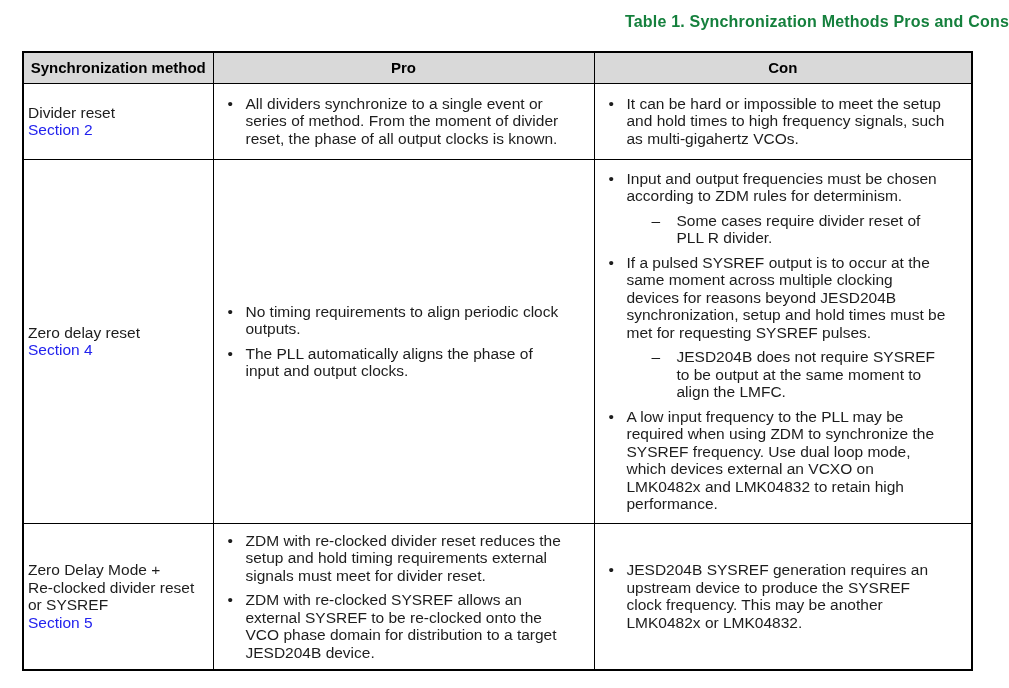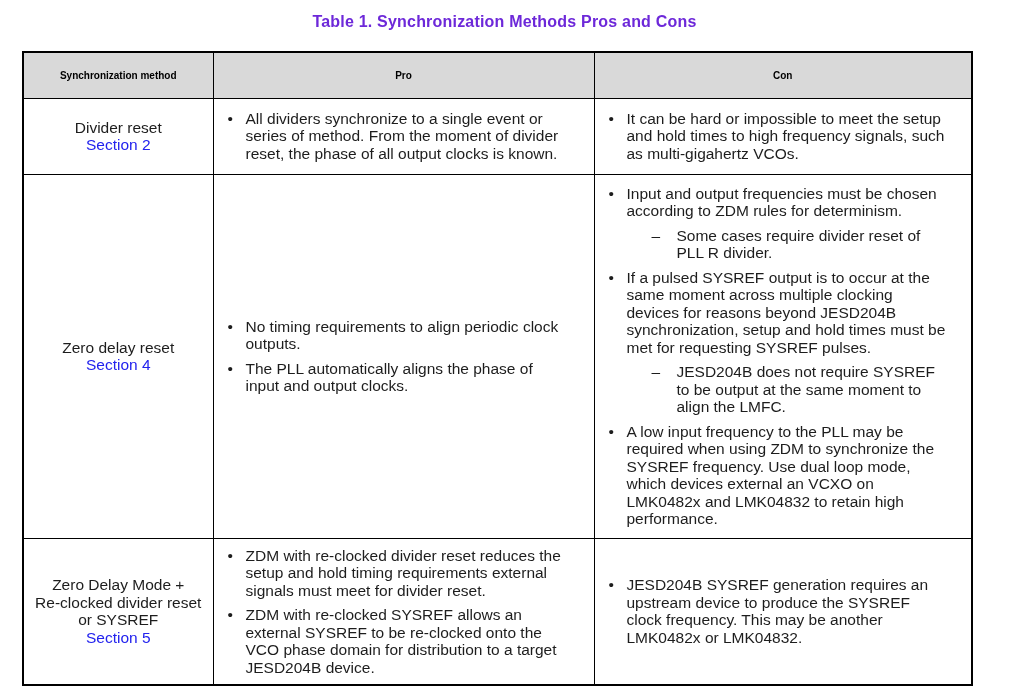--- a/index.html
+++ b/index.html
@@ -10,53 +10,52 @@
   }
   .page {
     position: relative;
     width: 1009px; height: 688px;
     background: #ffffff;
     overflow: hidden;
   }
   .table-title {
     position: absolute;
     top: 13px; left: 0; width: 100%;
-    text-align: center;
+    text-align: right;
     font-size: 16px;
     font-weight: 700;
     letter-spacing: 0.2px;
-    color: #6d28d9;
+    color: #15803d;
   }
   table.sync {
     position: absolute;
     top: 51px; left: 22px;
     width: 949px;
     border-collapse: collapse;
     table-layout: fixed;
     border: 2px solid #000000;
     font-size: 15.5px;
     line-height: 17.5px;
     color: #1d1d1d;
   }
   th, td {
     border: 1px solid #000000;
     vertical-align: middle;
     padding: 0;
   }
   th {
-    height: 46px;
+    height: 31px;
     background: var(--header-bg, #d9d9d9);
-    font-size: 10px;
+    font-size: 15px;
     font-weight: 700;
     text-align: center;
     color: #000000;
     line-height: 17.5px;
   }
   td.method-cell {
-    text-align: center;
     padding: 20px 4px;
   }
   .method-name { white-space: pre-line; }
   .section-link {
     display: block;
     color: var(--link, #2222ee);
     text-decoration: none;
     cursor: pointer;
   }
   td.pro-cell, td.con-cell { padding: 8px 6px 8px 0; }

